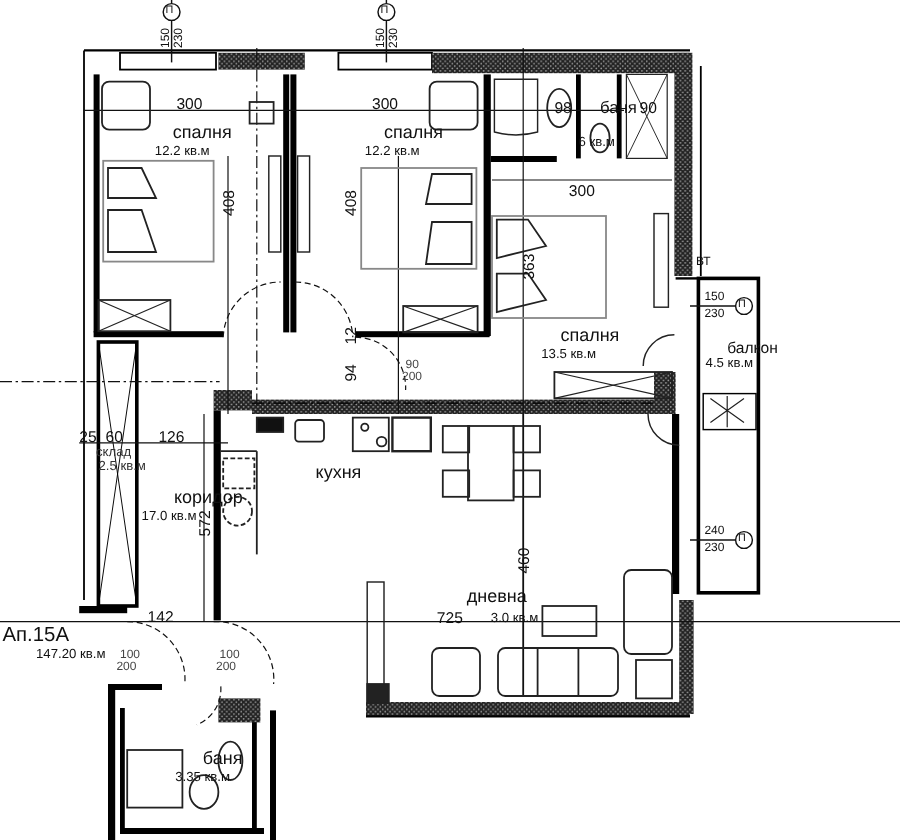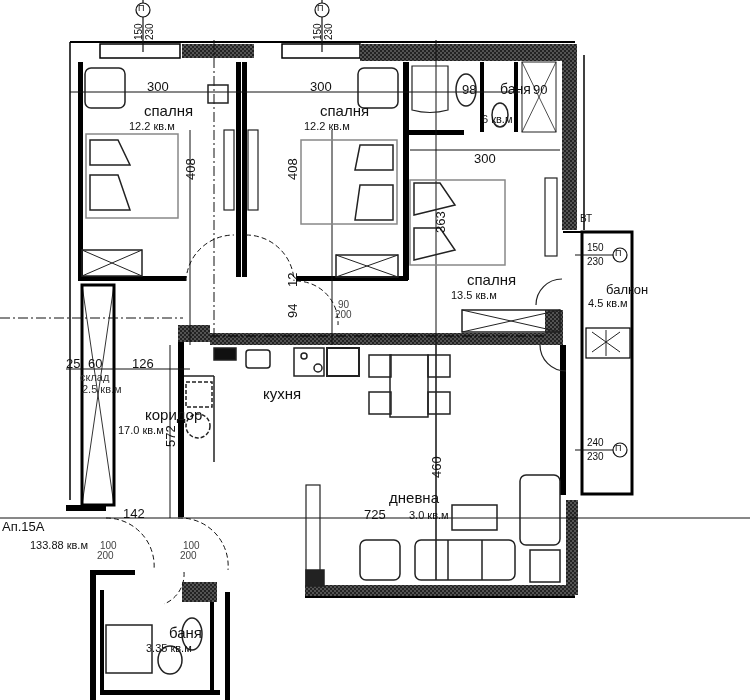--- a/index.html
+++ b/index.html
@@ -4,21 +4,21 @@
 <style>
   html, body { margin:0; padding:0; background:#ffffff; }
   body { width:750px; height:700px; overflow:hidden; position:relative; font-family:"Liberation Sans", sans-serif; }
   #plan { position:absolute; left:0; top:0; width:750px; height:700px; }
   .lbl { position:absolute; color:#111; white-space:nowrap; font-family:"Liberation Sans", sans-serif; line-height:1; }
   .room-name { font-size:15px;padding-left:20px; }
   .room-area { font-size:11px; }
   .dim { font-size:13px; }
   .dim-v { transform:rotate(-90deg); transform-origin:left top; }
   .tag { font-size:10px; }
-  .title { font-size:13px; }
+  .title { font-size:17px; }
 </style>
 </head>
 <body>
 
 <svg id="plan" viewBox="0 0 750 700" xmlns="http://www.w3.org/2000/svg">
   <defs>
     <pattern id="hatch" width="4" height="4" patternUnits="userSpaceOnUse">
       <rect width="4" height="4" fill="#222"></rect>
       <circle cx="1" cy="1" r="0.7" fill="#aaa"></circle>
       <circle cx="3" cy="3" r="0.7" fill="#aaa"></circle>
@@ -228,21 +228,21 @@
 
 <span class="lbl room-name" style="left:243px;top:386px;">кухня</span>
 
 <span class="lbl room-name" style="left:369px;top:490px;">дневна</span>
 <span class="lbl room-area" style="left:383px;top:510px;padding-left:26px;">3.0 кв.м</span>
 
 <span class="lbl room-name" style="left:149px;top:625px;">баня</span>
 <span class="lbl room-area" style="left:146px;top:643px;">3.35 кв.м</span>
 
 <span class="lbl title" style="left:2px;top:520px;">Ап.15А</span>
-<span class="lbl room-area" style="left:30px;top:540px;">133.88 кв.м</span>
+<span class="lbl room-area" style="left:30px;top:540px;">147.20 кв.м</span>
 
 <span class="lbl dim" style="left:147px;top:80px;">300</span>
 <span class="lbl dim dim-v" style="left:184px;top:180px;">408</span>
 <span class="lbl dim" style="left:310px;top:80px;">300</span>
 <span class="lbl dim dim-v" style="left:286px;top:180px;">408</span>
 <span class="lbl dim" style="left:462px;top:83px;">98</span>
 <span class="lbl dim" style="left:533px;top:83px;">90</span>
 <span class="lbl dim" style="left:474px;top:152px;">300</span>
 <span class="lbl dim dim-v" style="left:434px;top:233px;">363</span>
 <span class="lbl dim dim-v" style="left:286px;top:318px;">94</span>

